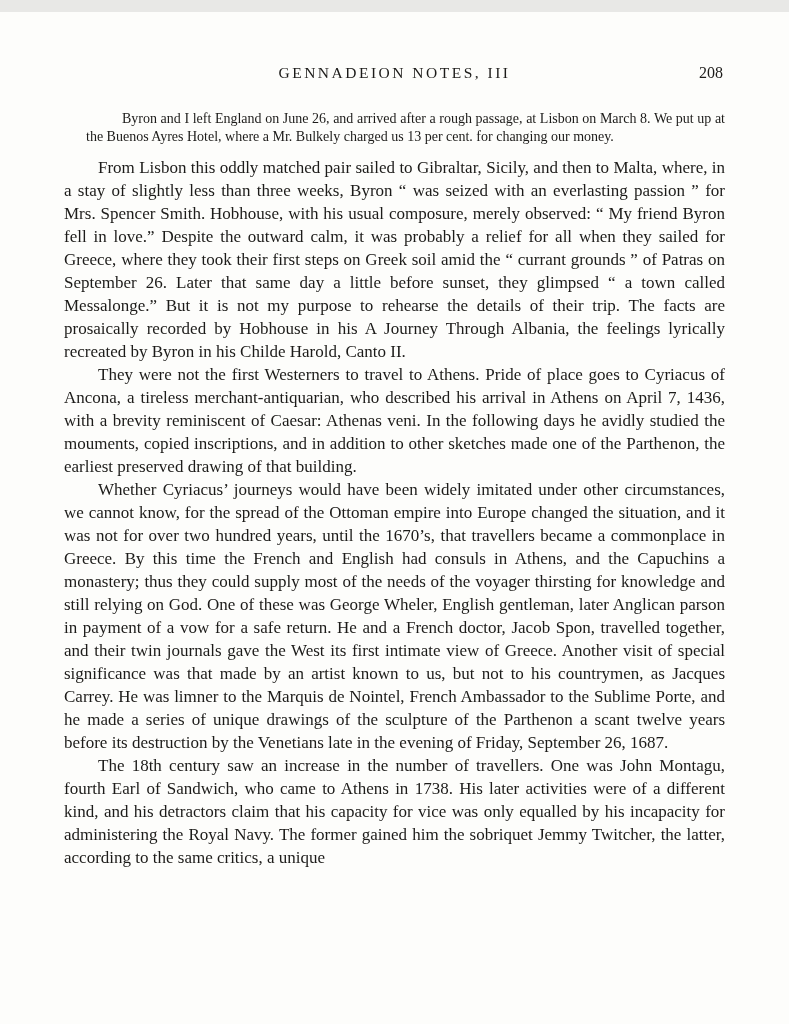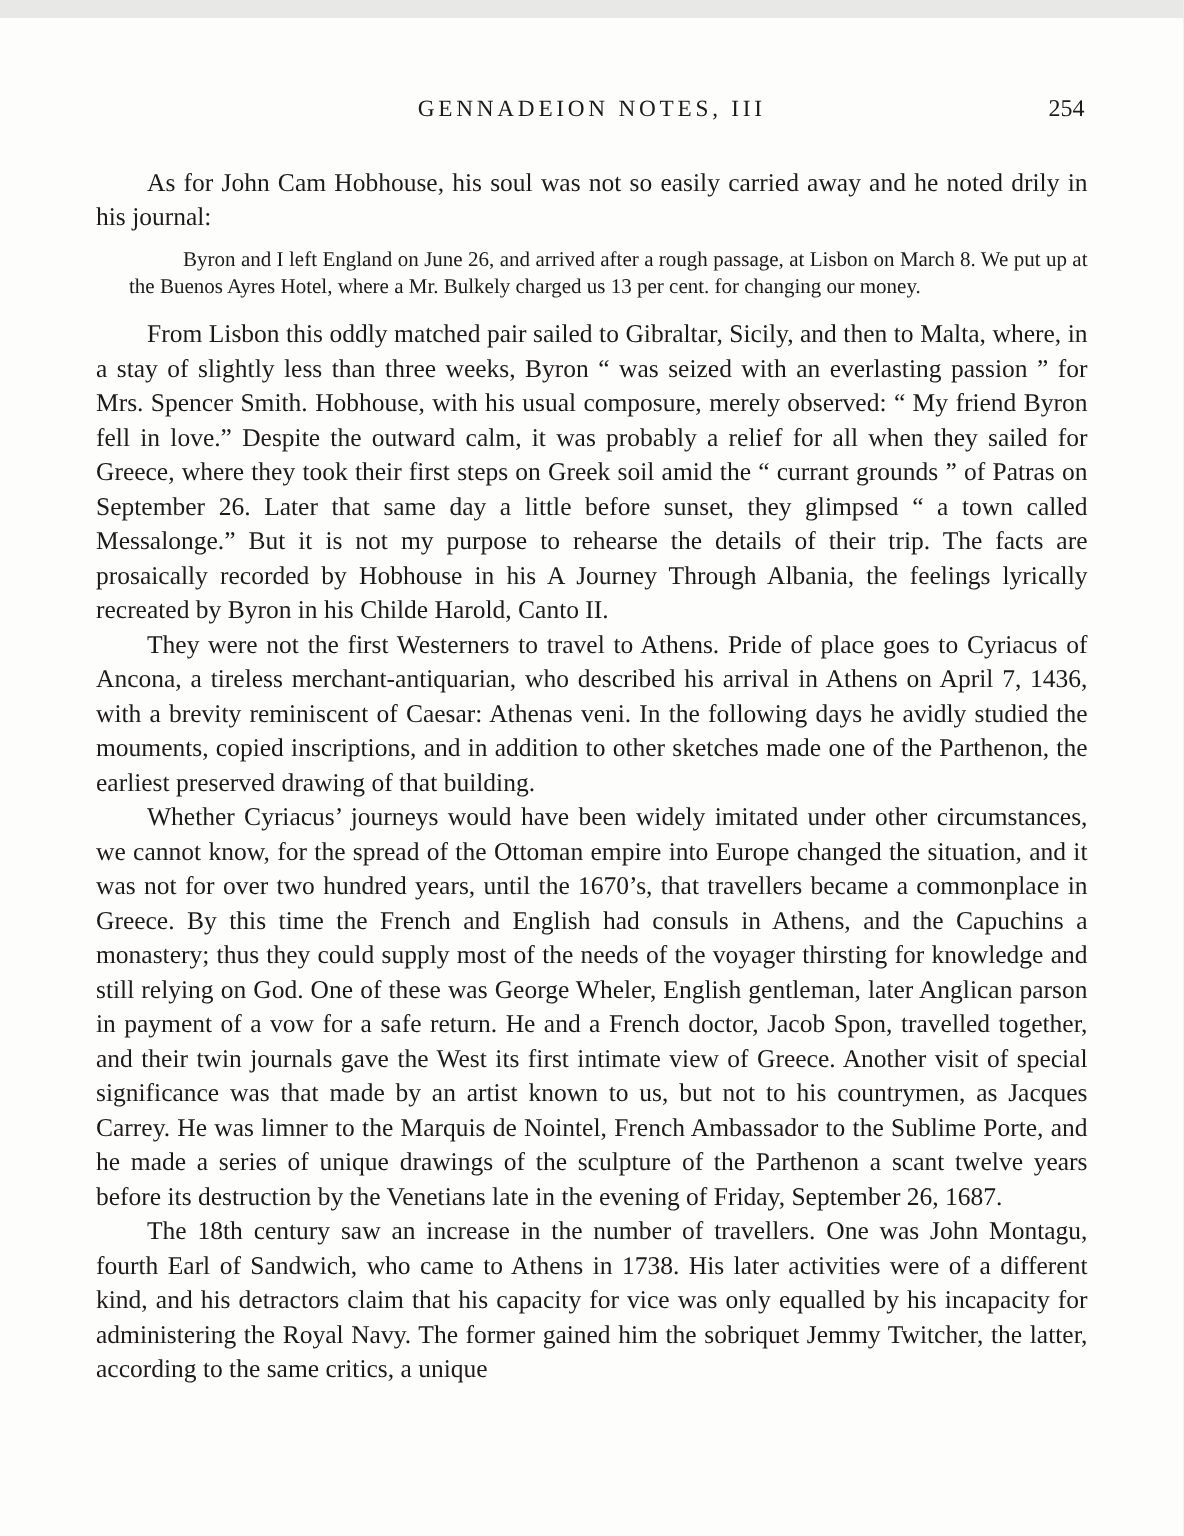--- a/index.html
+++ b/index.html
@@ -54,23 +54,22 @@
   }
   .it {
   }
 </style>
 </head>
 <body>
 
 <div class="page">
   <div class="running-head">
     <span class="running-title">GENNADEION NOTES, III</span>
-    <span class="page-number">254</span>
+    <span class="page-number">208</span>
   </div>
   <div class="page-body">
-      <p><span>As for John Cam Hobhouse, his soul was not so easily carried away and he noted drily in his journal:</span></p>
       <p class="quote"><span>Byron and I left England on June 26, and arrived after a rough passage, at Lisbon on March 8.  We put up at the Buenos Ayres Hotel, where a Mr. Bulkely charged us 13 per cent. for changing our money.</span></p>
       <p><span>From Lisbon this oddly matched pair sailed to Gibraltar, Sicily, and then to Malta, where, in a stay of slightly less than three weeks, Byron “ was seized with an everlasting passion ” for Mrs. Spencer Smith.  Hobhouse, with his usual composure, merely observed:  “ My friend Byron fell in love.”  Despite the outward calm, it was probably a relief for all when they sailed for Greece, where they took their first steps on Greek soil amid the “ currant grounds ” of Patras on September 26.  Later that same day a little before sunset, they glimpsed “ a town called Messalonge.”  But it is not my purpose to rehearse the details of their trip.  The facts are prosaically recorded by Hobhouse in his </span><span class="it">A Journey Through Albania,</span><span> the feelings lyrically recreated by Byron in his </span><span class="it">Childe Harold,</span><span> Canto II.</span></p>
       <p><span>They were not the first Westerners to travel to Athens.  Pride of place goes to Cyriacus of Ancona, a tireless merchant-antiquarian, who described his arrival in Athens on April 7, 1436, with a brevity reminiscent of Caesar:  </span><span class="it">Athenas veni.</span><span>  In the following days he avidly studied the mouments, copied inscriptions, and in addition to other sketches made one of the Parthenon, the earliest preserved drawing of that building.</span></p>
       <p><span>Whether Cyriacus’ journeys would have been widely imitated under other circumstances, we cannot know, for the spread of the Ottoman empire into Europe changed the situation, and it was not for over two hundred years, until the 1670’s, that travellers became a commonplace in Greece.  By this time the French and English had consuls in Athens, and the Capuchins a monastery; thus they could supply most of the needs of the voyager thirsting for knowledge and still relying on God.  One of these was George Wheler, English gentleman, later Anglican parson in payment of a vow for a safe return.  He and a French doctor, Jacob Spon, travelled together, and their twin journals gave the West its first intimate view of Greece.  Another visit of special significance was that made by an artist known to us, but not to his countrymen, as Jacques Carrey.  He was limner to the Marquis de Nointel, French Ambassador to the Sublime Porte, and he made a series of unique drawings of the sculpture of the Parthenon a scant twelve years before its destruction by the Venetians late in the evening of Friday, September 26, 1687.</span></p>
       <p><span>The 18th century saw an increase in the number of travellers.  One was John Montagu, fourth Earl of Sandwich, who came to Athens in 1738.  His later activities were of a different kind, and his detractors claim that his capacity for vice was only equalled by his incapacity for administering the Royal Navy.  The former gained him the sobriquet Jemmy Twitcher, the latter, according to the same critics, a unique</span></p>
     </div>
 </div>
 
 </body></html>

